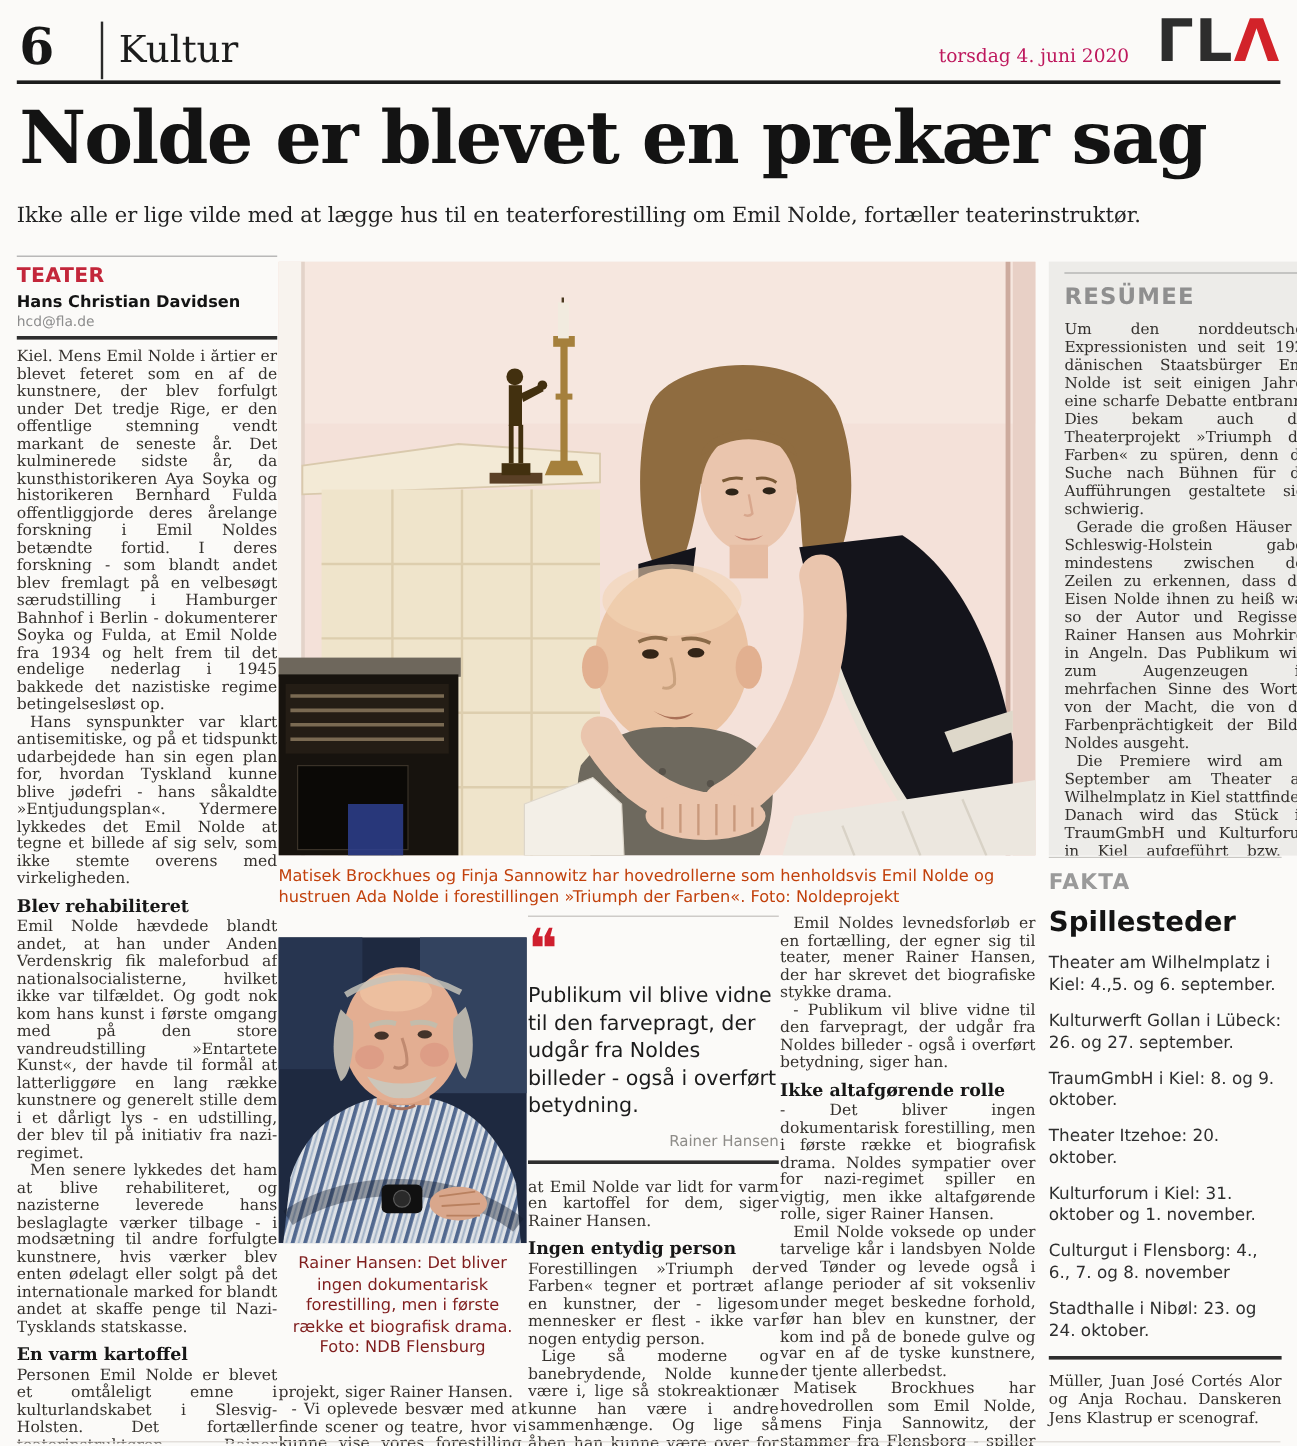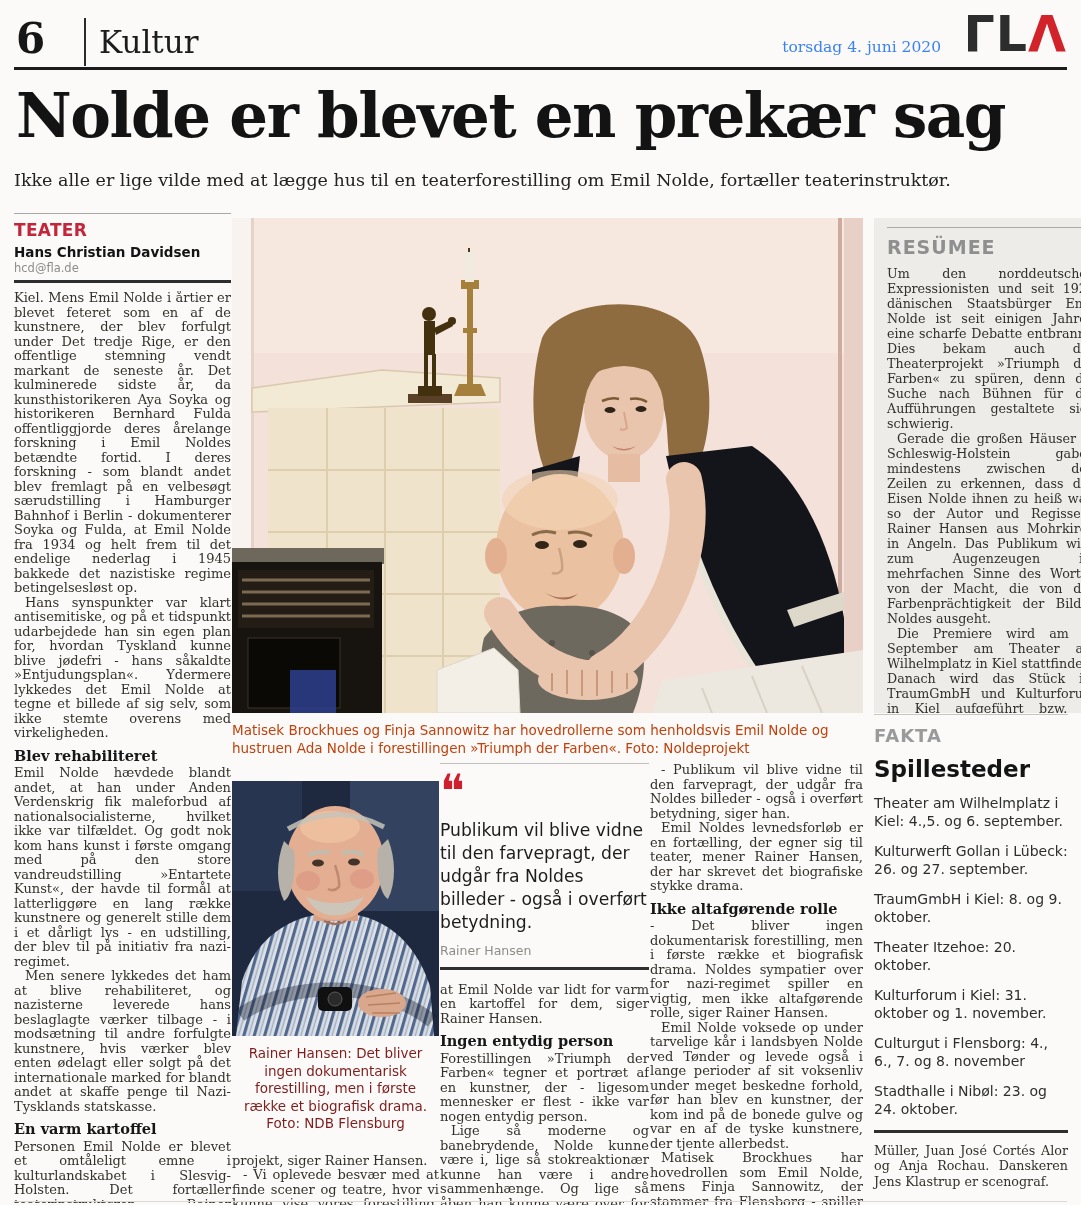--- a/index.html
+++ b/index.html
@@ -4,21 +4,21 @@
 <style>
   html,body{margin:0;padding:0;background:#e8e6e2;}
   .page{position:relative;width:1081px;height:1205px;background:#fbfaf8;overflow:hidden;
         font-family:"DejaVu Serif",serif;color:#2d2b28;}
   .abs{position:absolute;}
 
   
   .pagenum{left:16px;top:14px;font-size:42px;font-weight:bold;color:#161616;}
   .hdr-divider{left:84px;top:18px;width:2px;height:48px;background:#2a2a2a;}
   .section-title{left:99px;top:24px;font-size:31px;color:#1c1c1c;}
-  .hdr-date{right:140px;top:38px;font-size:15.5px;color:#3b82f6;}
+  .hdr-date{right:140px;top:38px;font-size:15.5px;color:#be185d;}
   .logo{right:14px;top:6px;font-family:"DejaVu Sans",sans-serif;font-size:49px;font-weight:bold;letter-spacing:1px;}
   .logo .lg{color:#2d2d2d;} .logo .lr{color:#d2232a;}
   .header-rule{left:14px;width:1053px;top:67px;height:2.5px;background:#1c1c1c;}
 
   .headline{left:12px;top:76px;width:1050px;font-size:61px;font-weight:600;letter-spacing:-1.5px;color:#131313;}
   .subhead{left:14px;top:170px;width:1000px;font-size:17.5px;color:#222;}
 
   
   .kicker-rule-top{left:14px;top:213px;width:217px;height:1.2px;background:#a8a8a8;}
   .kicker{left:14px;top:220px;font-family:"DejaVu Sans",sans-serif;font-weight:bold;font-size:17px;color:#c3263a;letter-spacing:.3px;}
@@ -39,21 +39,21 @@
   .photo-main{left:232px;top:218px;width:631px;height:495px;}
   .caption-main{left:232px;top:721px;width:631px;font-family:"DejaVu Sans",sans-serif;
     font-size:13.5px;line-height:18px;color:#c2410c;}
   .caption-sub{margin-top:9px;font-family:"DejaVu Sans",sans-serif;font-size:13.5px;line-height:17.5px;color:#7f1d1d;text-align:center;}
   .col2 .text{margin-top:21px;}
 
   
   .pq-topline{height:1.2px;background:#c2c0bc;margin-bottom:4px;}
   .pq-icon{font-family:"DejaVu Sans",sans-serif;font-size:46px;line-height:1;color:#cf1f2e;display:block;}
   .pq-text{margin-top:5px;font-family:"DejaVu Sans",sans-serif;font-size:17.2px;line-height:23px;color:#1c1c1c;text-align:left;}
-  .pq-attrib{margin-top:9px;font-family:"DejaVu Sans",sans-serif;font-size:12.5px;color:#8e8c88;text-align:left;}
+  .pq-attrib{margin-top:9px;font-family:"DejaVu Sans",sans-serif;font-size:12.5px;color:#8e8c88;text-align:right;}
   .pq-botline{height:2.5px;background:#2e2e2e;margin-top:9px;margin-bottom:13px;}
 
   
   .resume{left:874px;top:218px;width:234px;height:495px;background:#edece9;box-sizing:border-box;
           padding:9px 13px 8px;overflow:hidden;}
   .resume-head{border-top:1.5px solid #a9a9a9;padding-top:8px;font-family:"DejaVu Sans",sans-serif;
           font-weight:bold;font-size:19px;letter-spacing:1px;color:#8f8f8f;margin-bottom:8px;}
   .resume p{margin:0;font-size:12.7px;line-height:15px;color:#322f2c;text-align:justify;}
   .resume p.ind{text-indent:10px;}
 
@@ -232,22 +232,22 @@
     <div class="pq-botline"></div>
     <div class="bodycol">
       <p>at Emil Nolde var lidt for varm en kartoffel for dem, siger Rainer Hansen.</p>
       <h4>Ingen entydig person</h4>
       <p>Forestillingen »Triumph der Farben« tegner et portræt af en kunstner, der - ligesom mennesker er flest - ikke var nogen entydig person.</p>
       <p class="ind">Lige så moderne og banebrydende, Nolde kunne være i, lige så stokreaktionær kunne han være i andre sammenhænge. Og lige så åben han kunne være over for fremmede kulturer - for eksempel på sin rejse til Stillehavet i 1913 - lige så afvisende og fordomsfuld kunne han være over for mennesker med jødisk baggrund.</p>
     </div>
   </div>
 
   <div class="abs bodycol col4">
+    <p class="ind">Emil Noldes levnedsforløb er en fortælling, der egner sig til teater, mener Rainer Hansen, der har skrevet det biografiske stykke drama.</p>
     <p class="ind">- Publikum vil blive vidne til den farvepragt, der udgår fra Noldes billeder - også i overført betydning, siger han.</p>
-    <p class="ind">Emil Noldes levnedsforløb er en fortælling, der egner sig til teater, mener Rainer Hansen, der har skrevet det biografiske stykke drama.</p>
     <h4>Ikke altafgørende rolle</h4>
     <p>- Det bliver ingen dokumentarisk forestilling, men i første række et biografisk drama. Noldes sympatier over for nazi-regimet spiller en vigtig, men ikke altafgørende rolle, siger Rainer Hansen.</p>
     <p class="ind">Emil Nolde voksede op under tarvelige kår i landsbyen Nolde ved Tønder og levede også i lange perioder af sit voksenliv under meget beskedne forhold, før han blev en kunstner, der kom ind på de bonede gulve og var en af de tyske kunstnere, der tjente allerbedst.</p>
     <p class="ind">Matisek Brockhues har hovedrollen som Emil Nolde, mens Finja Sannowitz, der stammer fra Flensborg - spiller hans hustru, Ada Nolde. Desuden medvirker skuespillerne Tom Keller, Eirik Behrendt, Mona</p>
   </div>
 
   <div class="abs resume">
     <div class="resume-head">RESÜMEE</div>
     <p>Um den norddeutschen Expressionisten und seit 1920 dänischen Staatsbürger Emil Nolde ist seit einigen Jahren eine scharfe Debatte entbrannt. Dies bekam auch das Theaterprojekt »Triumph der Farben« zu spüren, denn die Suche nach Bühnen für die Aufführungen gestaltete sich schwierig.</p>
     <p class="ind">Gerade die großen Häuser in Schleswig-Holstein gaben mindestens zwischen den Zeilen zu erkennen, dass das Eisen Nolde ihnen zu heiß war, so der Autor und Regisseur Rainer Hansen aus Mohrkirch in Angeln. Das Publikum wird zum Augenzeugen im mehrfachen Sinne des Wortes von der Macht, die von der Farbenprächtigkeit der Bilder Noldes ausgeht.</p>

